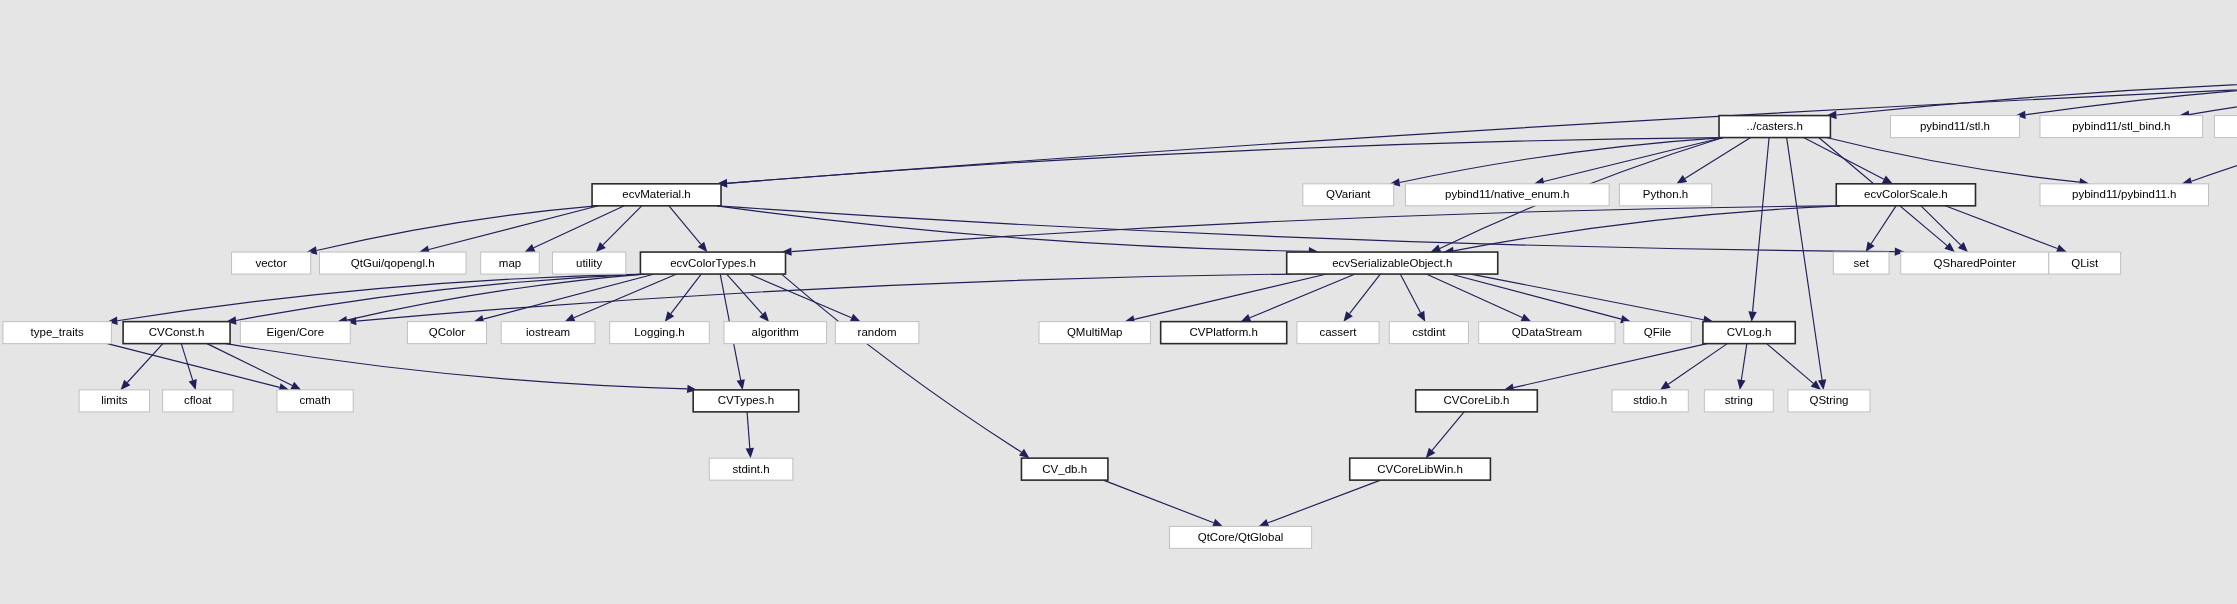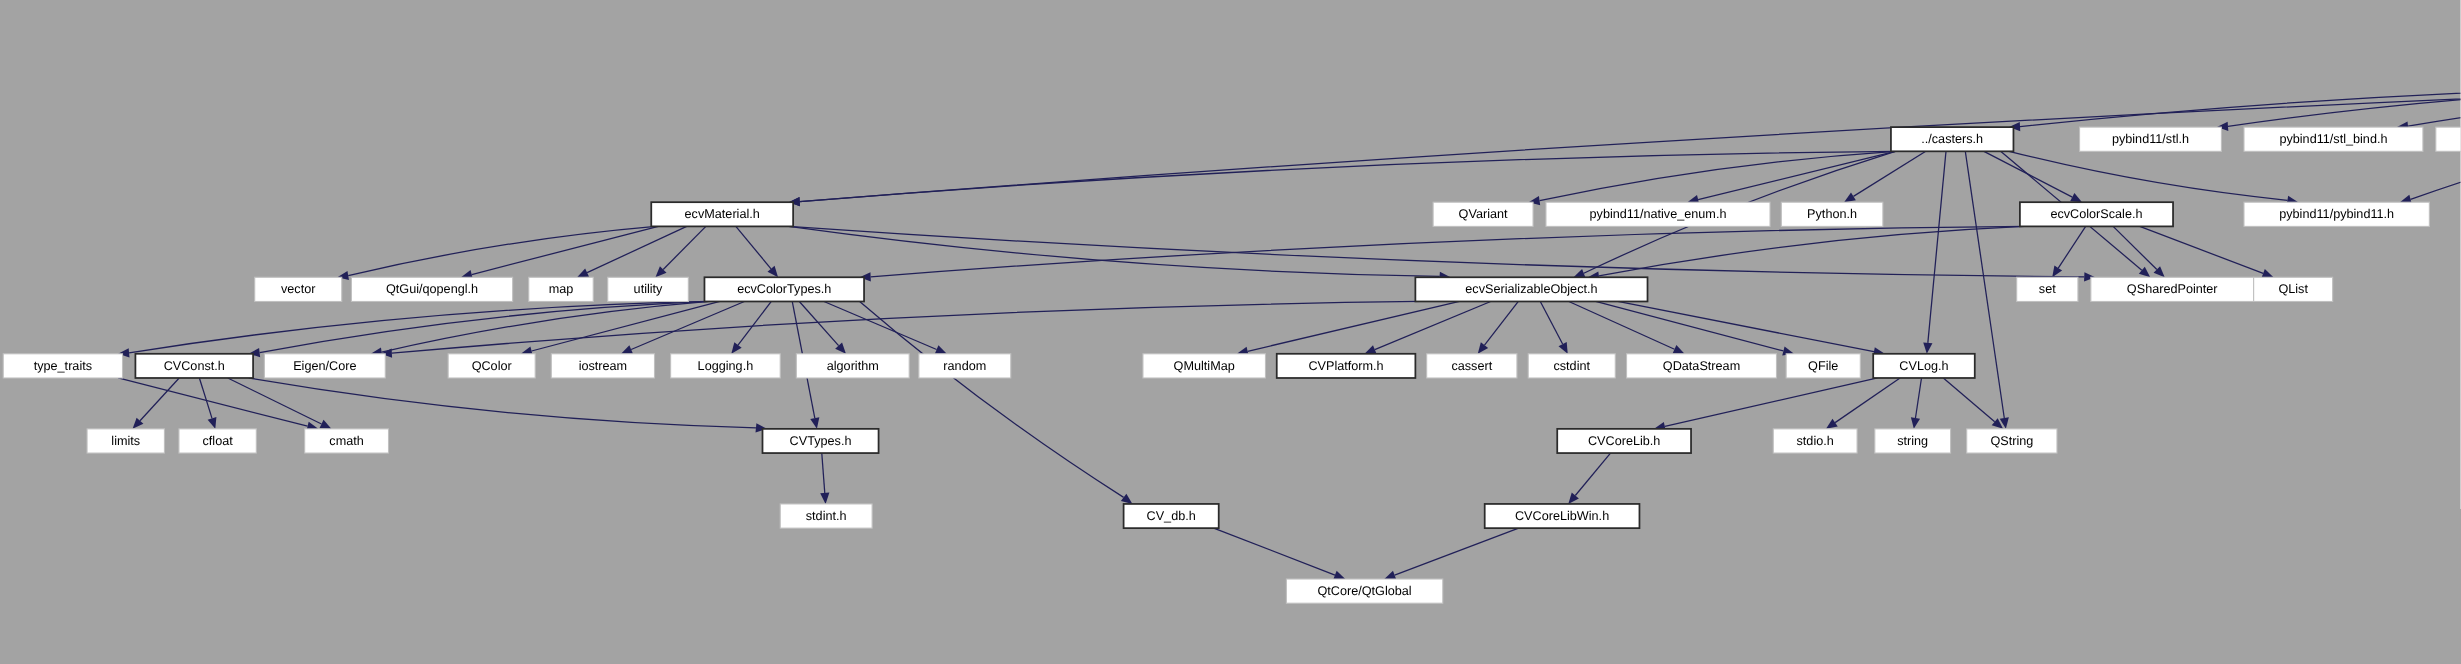--- a/index.html
+++ b/index.html
@@ -1,17 +1,17 @@
 <!DOCTYPE html>
 <html><head>
 <meta charset="utf-8">
 <style>
   html,body{margin:0;padding:0;background:#ffffff;}
   body{font-family:"Liberation Sans","DejaVu Sans",sans-serif;}
-  #graph-root{position:relative;width:2237px;height:604px;overflow:hidden;background:#a3a3a3;}
+  #graph-root{position:relative;width:2237px;height:604px;overflow:hidden;background:#e5e5e5;}
   svg{display:block;}
   .node-box{fill:#ffffff;stroke:#c0c0c0;stroke-width:1;}
   .node-box.bold{stroke:#2b2b2b;stroke-width:1.6;}
   .node-box.root{fill:#bfbfbf;stroke:#404040;stroke-width:1.6;}
   .node-label{font-family:"Liberation Sans","DejaVu Sans",sans-serif;font-size:11.5px;fill:#000000;text-anchor:middle;dominant-baseline:middle;}
   .node-label.root-label{text-anchor:start;}
   .edge{fill:none;stroke:#212058;stroke-width:1.15;}
   .arrowfill{fill:#212058;}
 </style>
 </head>

